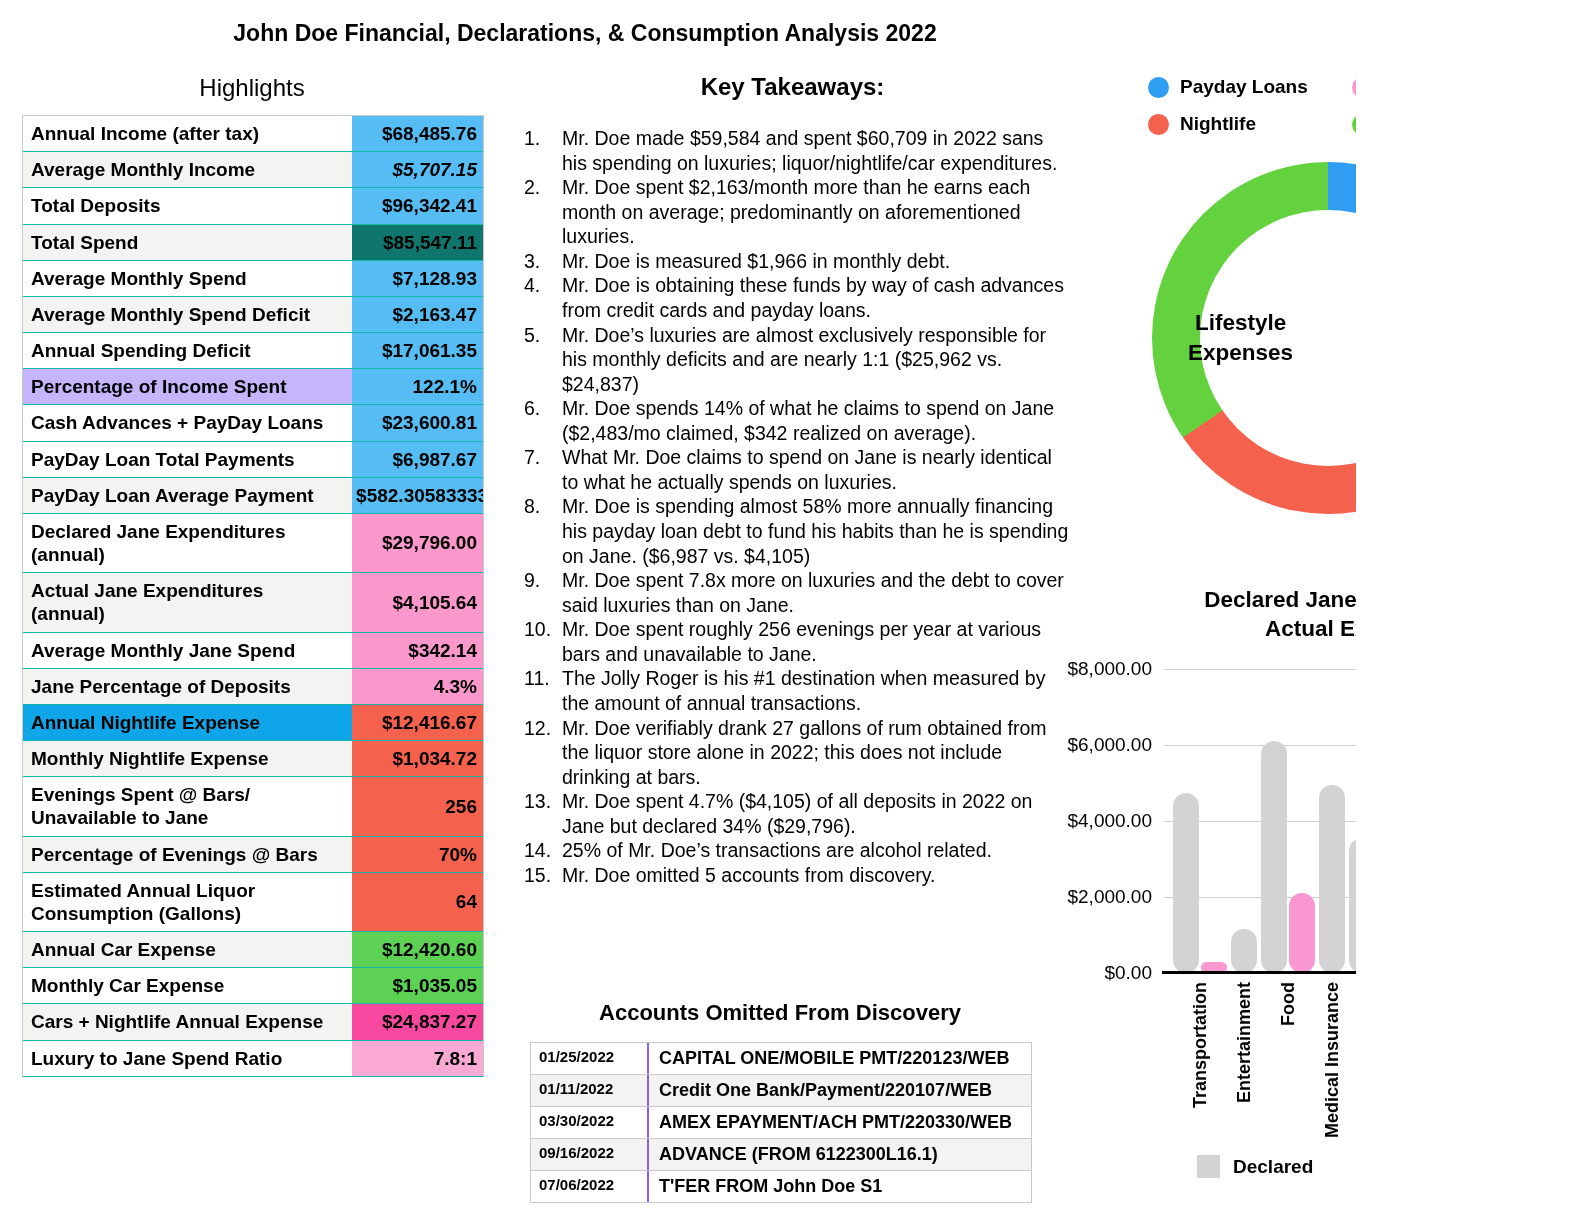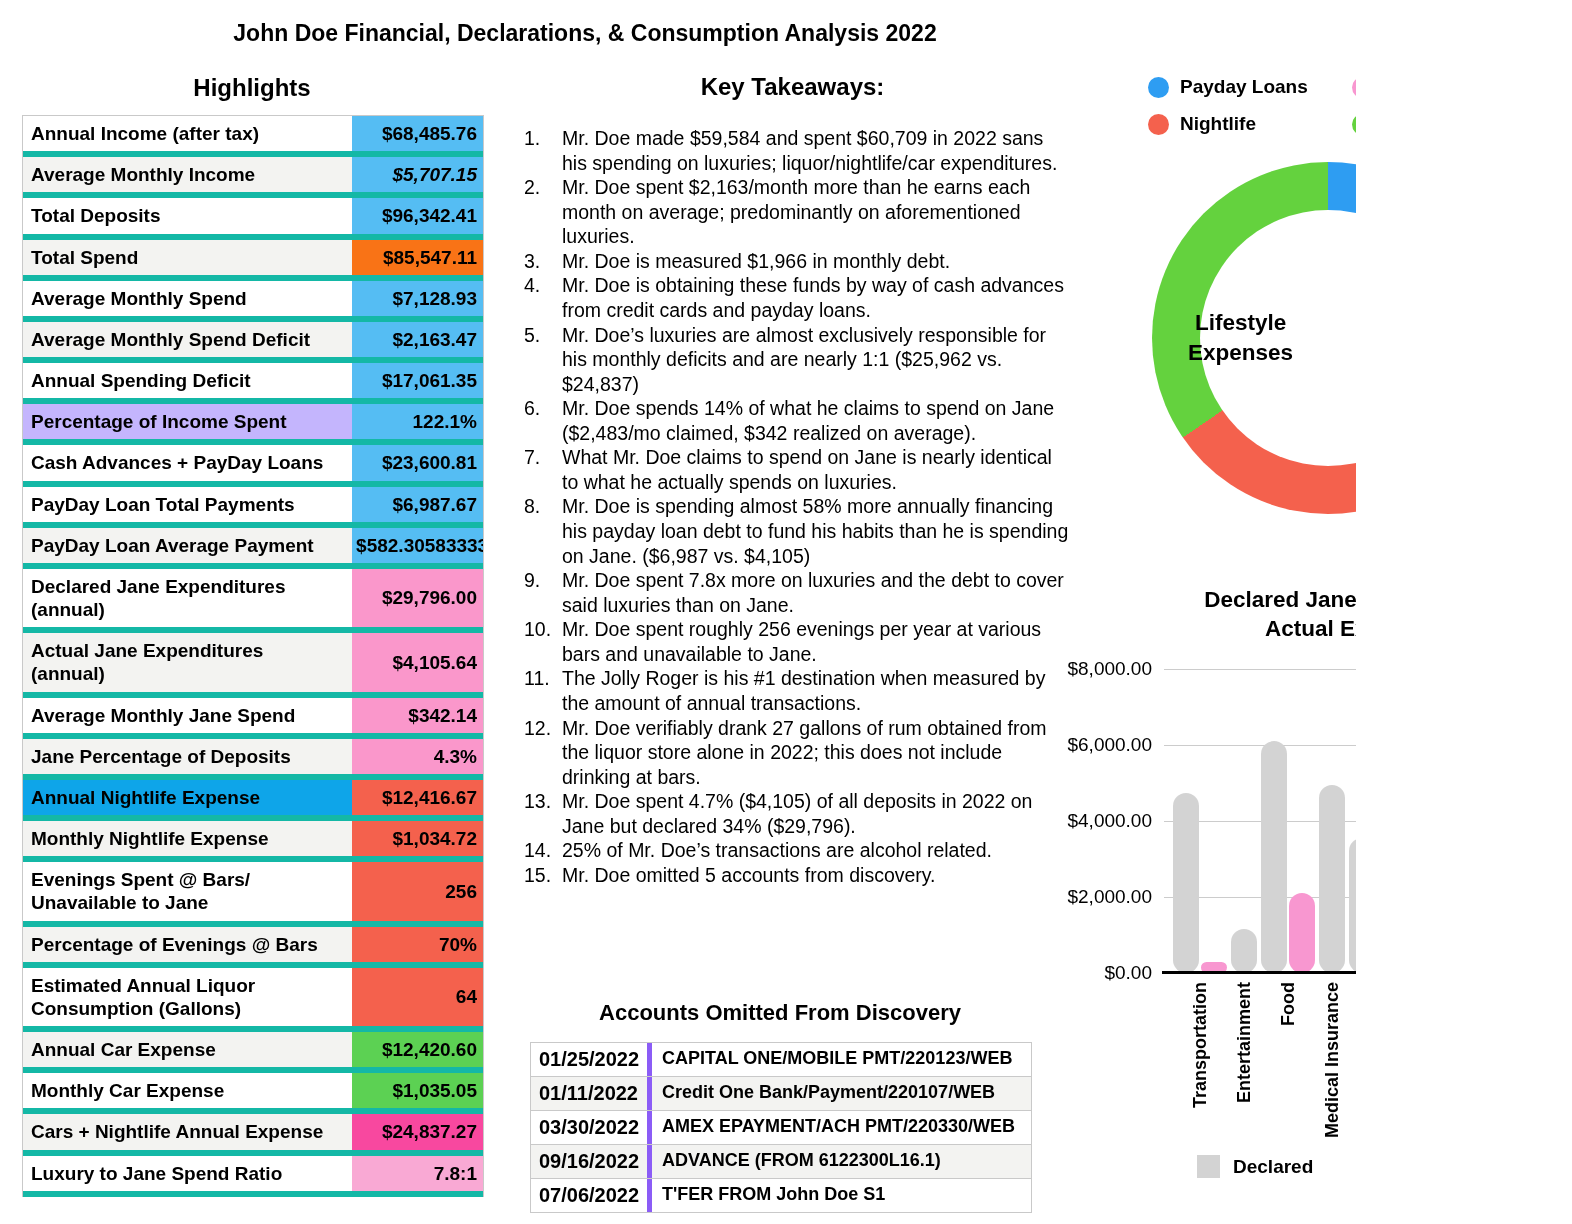--- a/index.html
+++ b/index.html
@@ -4,24 +4,24 @@
 <style>
   html,body{margin:0;padding:0;background:#fff;}
   body{font-family:"Liberation Sans",sans-serif;color:#000;}
   .canvas{position:relative;width:1356px;height:1224px;background:#fff;overflow:hidden;}
 
   .main-title{position:absolute;top:20px;left:0;width:1170px;margin:0;text-align:center;
     font-size:23px;font-weight:700;}
 
   
   .hl-head{position:absolute;top:74px;left:22px;width:460px;margin:0;text-align:center;
-    font-size:24px;font-weight:700;}
+    font-size:24px;font-weight:400;}
   .hl-table{position:absolute;top:115px;left:22px;width:460px;border:1px solid #c9c9c9;
     border-bottom:none;}
-  .hl-row{display:flex;border-bottom:6px solid #14b8a6;}
+  .hl-row{display:flex;border-bottom:1px solid #14b8a6;}
   .hl-label{width:322px;padding:6px 2px 6px 8px;font-size:19px;font-weight:700;
     line-height:1.22;white-space:pre-line;display:flex;align-items:center;}
   .hl-value{width:122px;padding:6px 6px 6px 4px;font-size:19px;font-weight:700;
     line-height:1.22;display:flex;align-items:center;justify-content:flex-end;
     overflow:hidden;white-space:nowrap;}
   .hl-value.clip{justify-content:flex-start;}
 
   
   .kt-head{position:absolute;top:73px;left:520px;width:545px;margin:0;text-align:center;
     font-size:24px;font-weight:700;}
@@ -30,22 +30,22 @@
   .kt-num{flex:0 0 30px;text-align:left;padding-left:2px;}
   .kt-text{flex:1;padding-left:8px;}
   .b{font-weight:400;}
 
   
   .ac-head{position:absolute;top:1000px;left:530px;width:500px;margin:0;text-align:center;
     font-size:22px;font-weight:700;}
   .ac-table{position:absolute;top:1042px;left:530px;width:500px;border:1px solid #c9c9c9;
     border-bottom:none;}
   .ac-row{display:flex;border-bottom:1px solid #c9c9c9;}
-  .ac-date{width:102px;padding:5px 6px 5px 8px;font-size:20px;font-weight:700;
-    border-right:5px solid #8b5cf6;}
+  .ac-date{width:102px;padding:5px 6px 5px 8px;font-size:15px;font-weight:700;
+    border-right:2px solid #8b5cf6;}
   .ac-desc{flex:1;padding:5px 6px 5px 10px;font-size:18px;font-weight:700;white-space:nowrap;overflow:hidden;}
 
   
   .donut-legend{position:absolute;top:76px;left:1148px;display:grid;
     grid-template-columns:196px auto;row-gap:4px;column-gap:8px;}
   .dl-item{display:flex;align-items:center;font-size:19px;font-weight:700;}
   .dl-dot{width:21px;height:21px;border-radius:50%;margin-right:11px;flex:0 0 21px;}
   .donut{position:absolute;top:162px;left:1152px;width:352px;height:352px;border-radius:50%;}
   .donut-hole{position:absolute;top:48px;left:48px;width:256px;height:256px;border-radius:50%;
     background:#fff;}
@@ -89,21 +89,21 @@
       <div class="hl-row">
         <div class="hl-label" style="background: rgb(243, 243, 241);">Average Monthly Income</div>
         <div class="hl-value" style="background: rgb(85, 189, 243); font-style: italic;">$5,707.15</div>
       </div>
       <div class="hl-row">
         <div class="hl-label" style="background: rgb(255, 255, 255);">Total Deposits</div>
         <div class="hl-value" style="background: rgb(85, 189, 243);">$96,342.41</div>
       </div>
       <div class="hl-row">
         <div class="hl-label" style="background: rgb(243, 243, 241);">Total Spend</div>
-        <div class="hl-value" style="background: #f97316;">$85,547.11</div>
+        <div class="hl-value" style="background: #0f766e;">$85,547.11</div>
       </div>
       <div class="hl-row">
         <div class="hl-label" style="background: rgb(255, 255, 255);">Average Monthly Spend</div>
         <div class="hl-value" style="background: rgb(85, 189, 243);">$7,128.93</div>
       </div>
       <div class="hl-row">
         <div class="hl-label" style="background: rgb(243, 243, 241);">Average Monthly Spend Deficit</div>
         <div class="hl-value" style="background: rgb(85, 189, 243);">$2,163.47</div>
       </div>
       <div class="hl-row">

